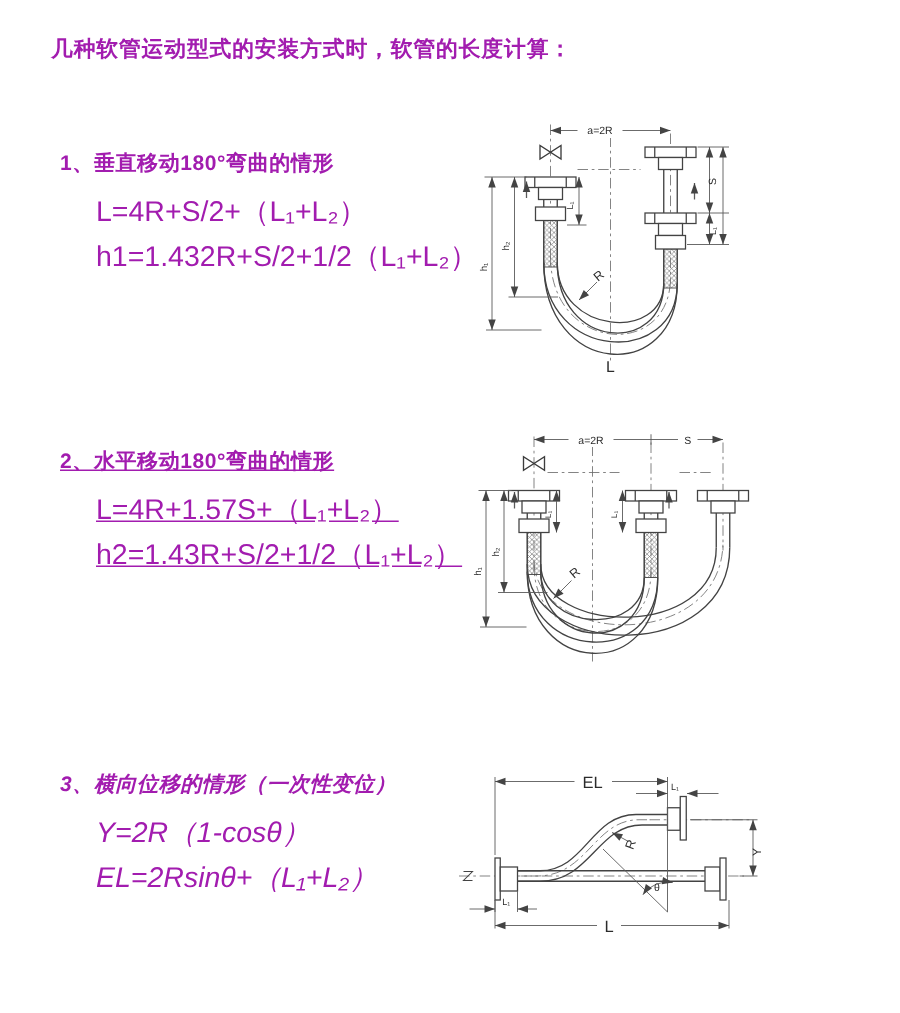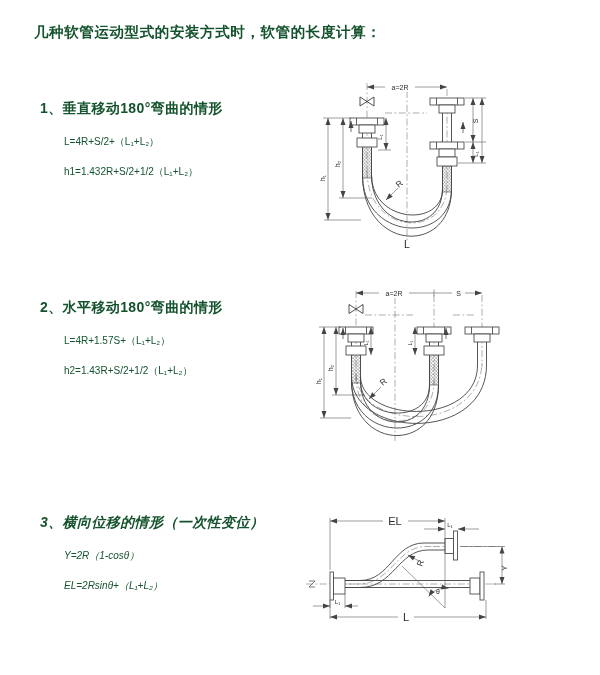--- a/index.html
+++ b/index.html
@@ -1,27 +1,27 @@
 <!DOCTYPE html>
 <html><head>
 <meta charset="utf-8">
 <style>
   html,body{margin:0;padding:0;background:#ffffff;}
   .page{
     position:relative;width:600px;height:675px;background:#ffffff;overflow:hidden;
-    font-family:"Liberation Sans","DejaVu Sans",sans-serif;color:#14532d;
+    font-family:"Liberation Sans","DejaVu Sans",sans-serif;color:#a21caf;
   }
   .title{
     position:absolute;left:34px;top:23px;font-size:14.5px;font-weight:700;
     letter-spacing:0.6px;white-space:nowrap;
   }
   .section{position:absolute;left:40px;width:290px;}
-  .sec1{top:100px;} .sec2{top:299px;} .sec3{top:514px;font-style:italic;}
+  .sec1{top:100px;} .sec2{top:299px;text-decoration:underline;} .sec3{top:514px;font-style:italic;}
   .heading{font-size:14px;font-weight:700;letter-spacing:0.4px;margin-bottom:9px;white-space:nowrap;}
-  .formula{font-size:10px;line-height:30px;padding-left:24px;white-space:nowrap;}
+  .formula{font-size:19px;line-height:30px;padding-left:24px;white-space:nowrap;}
   svg.diag{position:absolute;}
   .d1{left:315px;top:75px;} .d2{left:313px;top:283px;} .d3{left:298px;top:500px;}
   svg text{font-family:"Liberation Sans","DejaVu Sans",sans-serif;fill:#2b2b2b;}
 </style>
 </head>
 <body>
 
 <div class="page">
 
   <div class="title">几种软管运动型式的安装方式时，软管的长度计算：</div>

